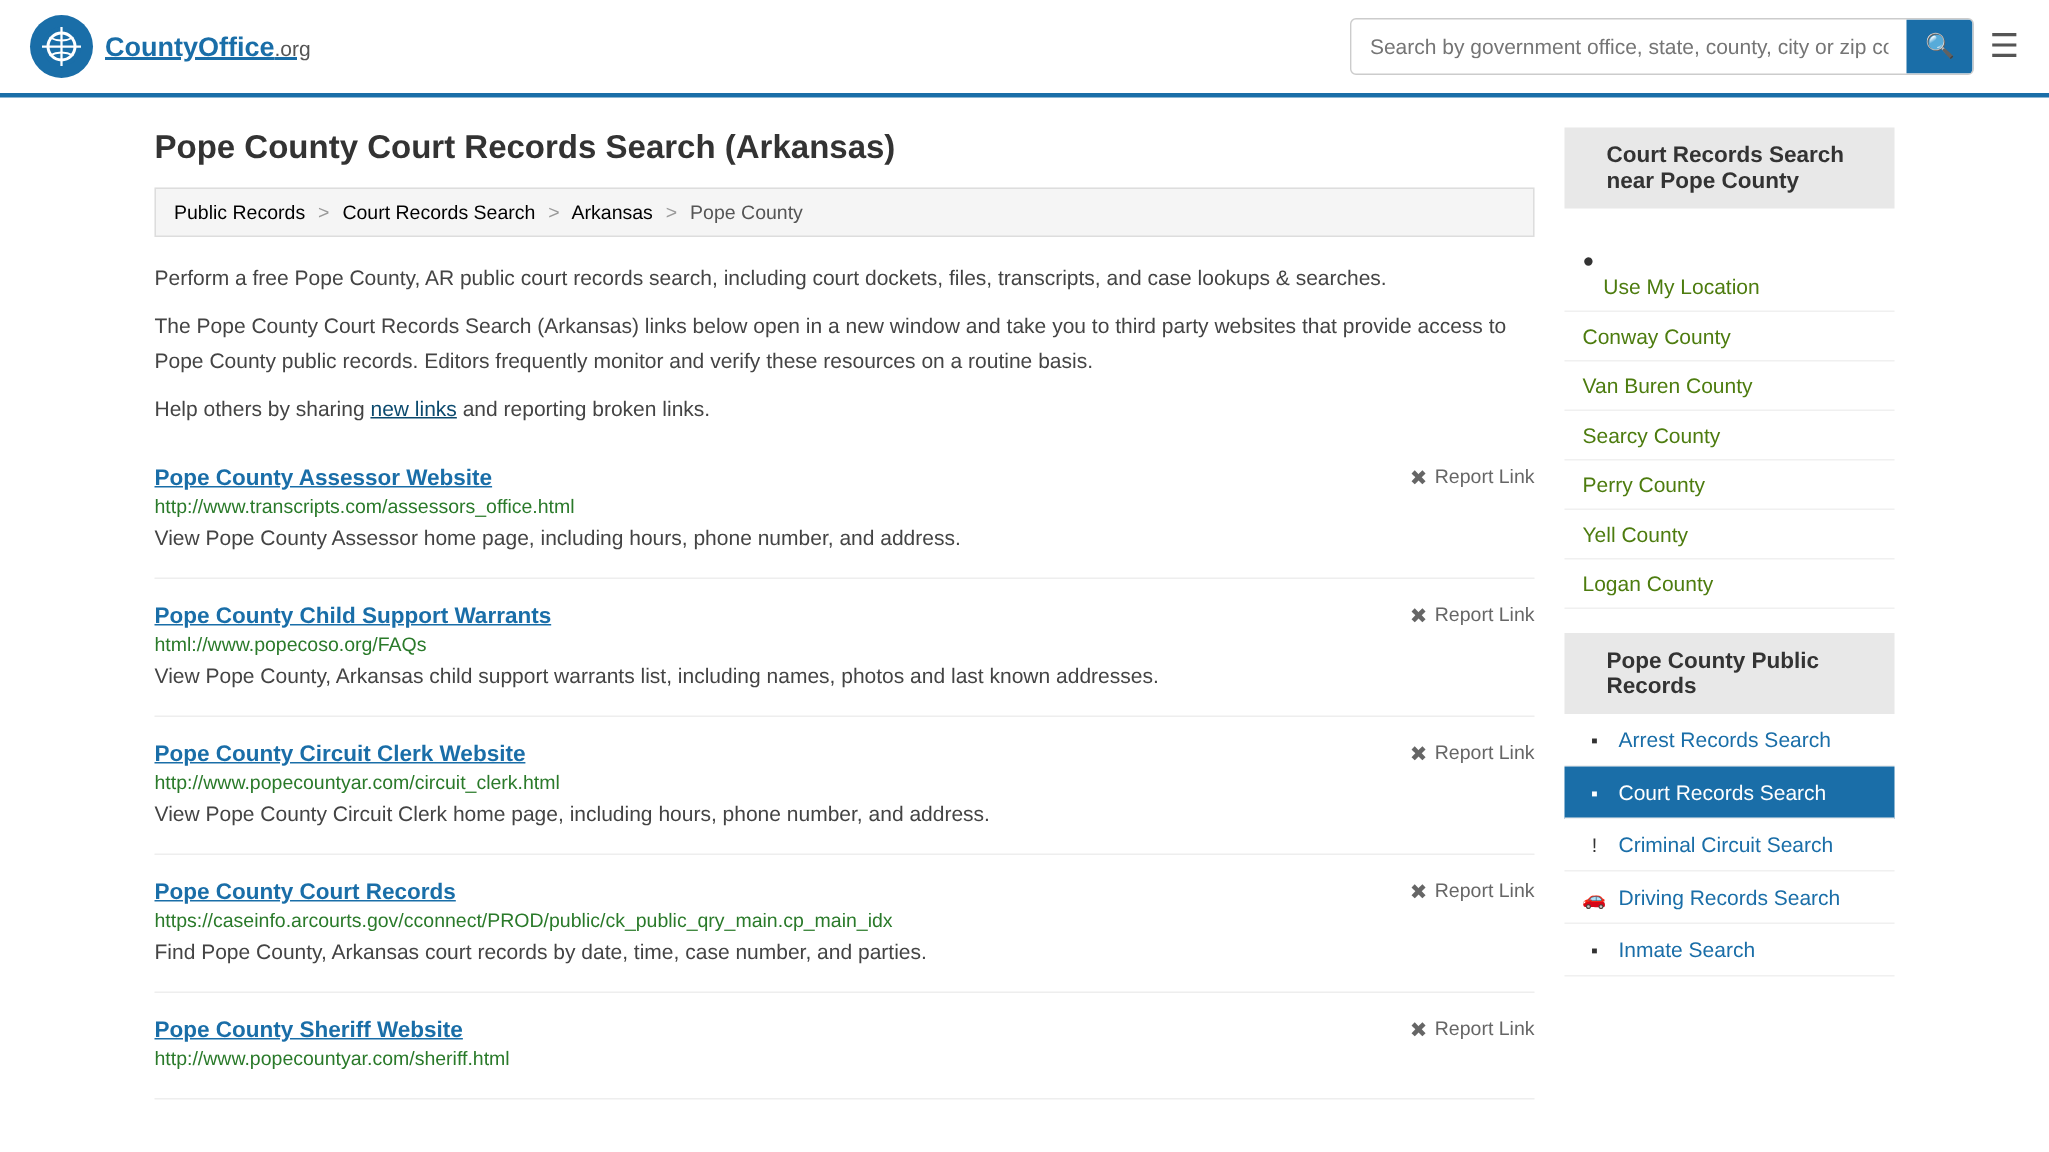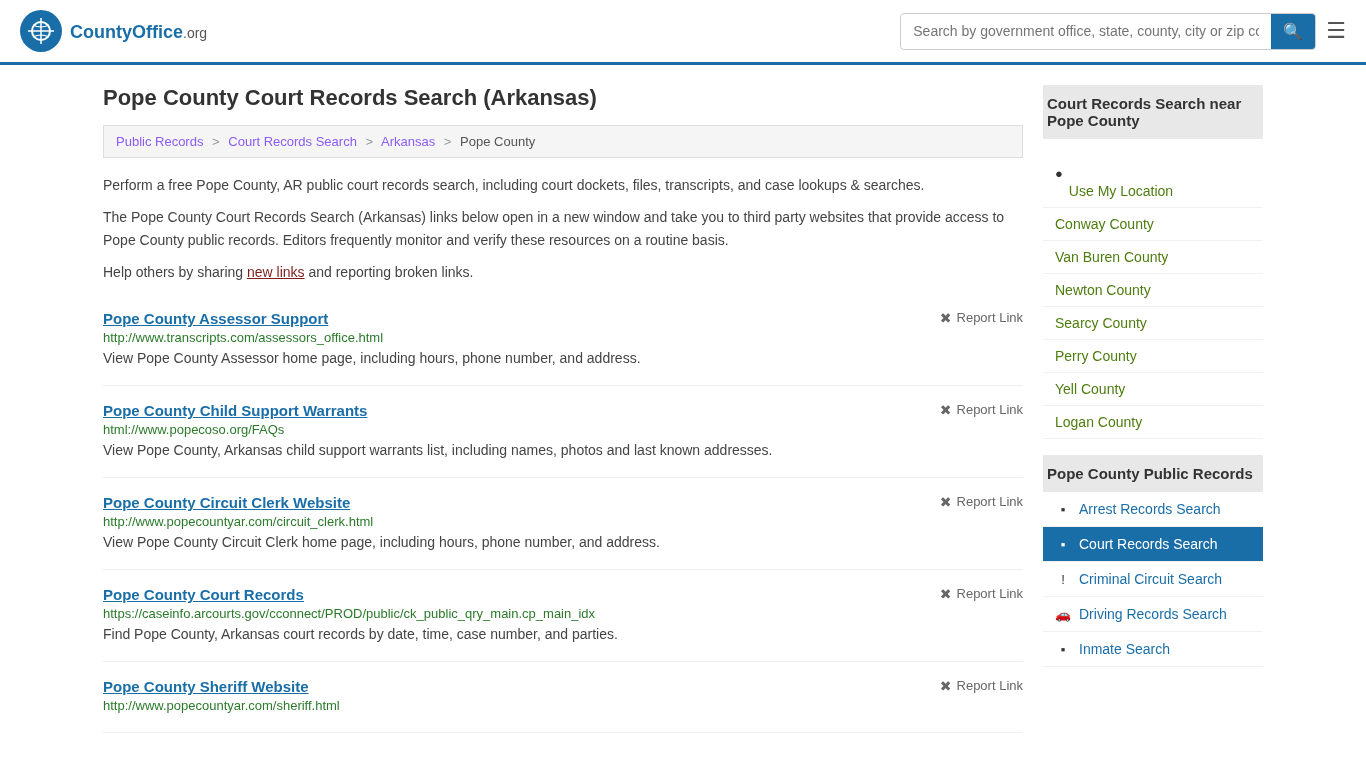--- a/index.html
+++ b/index.html
@@ -27,20 +27,21 @@
       display: flex;
       align-items: center;
       justify-content: center;
       color: #fff;
       font-size: 18px;
     }
     .logo-text {
       font-size: 20px;
       font-weight: bold;
       color: #1a6ea8;
+      text-decoration: underline;
     }
     .logo-text span {
       color: #555;
       font-weight: normal;
       font-size: 14px;
     }
     .header-right {
       display: flex;
       align-items: center;
       gap: 10px;
@@ -102,34 +103,34 @@
     
     .breadcrumb {
       background: #f5f5f5;
       border: 1px solid #ddd;
       padding: 8px 12px;
       font-size: 13px;
       margin-bottom: 16px;
       color: #555;
     }
     .breadcrumb a {
-      color: #8b5cf6;
+      color: #000000;
       text-decoration: none;
     }
     .breadcrumb .sep { margin: 0 5px; color: #999; }
 
     
     .description {
       font-size: 14px;
       line-height: 1.6;
       margin-bottom: 10px;
       color: #444;
     }
     .description a {
-      color: #7f1d1d;
+      color: #0c4a6e;
       text-decoration: underline;
     }
 
     
     .result-item {
       border-bottom: 1px solid #eee;
       padding: 16px 0;
     }
     .result-header {
       display: flex;
@@ -165,21 +166,21 @@
       color: #444;
       line-height: 1.5;
     }
 
     
     .sidebar-section {
       margin-bottom: 16px;
     }
     .sidebar-section-title {
       background: #e8e8e8;
-      padding: 10px 4px;
+      padding: 10px 28px;
       font-size: 15px;
       font-weight: bold;
       color: #333;
       margin-bottom: 0;
     }
     .sidebar-item {
       padding: 8px 12px;
       font-size: 14px;
       border-bottom: 1px solid #f0f0f0;
     }
@@ -267,21 +268,21 @@
     <p class="description">The Pope County Court Records Search (Arkansas) links below open in a new window and take you to third party websites that provide access to Pope County public records. Editors frequently monitor and verify these resources on a routine basis.</p>
     <p class="description">
       <span>Help others by sharing</span>
       <a href="#">new links</a>
       <span>and reporting broken links.</span>
     </p>
 
     <div id="results-container">
         <div class="result-item">
     <div class="result-header">
-      <a class="result-title" href="#">Pope County Assessor Support</a>
+      <a class="result-title" href="#">Pope County Assessor Website</a>
       <div class="report-link">
         <span class="report-link-icon">✖</span>
         <span>Report Link</span>
       </div>
     </div>
     <div class="result-url">http://www.transcripts.com/assessors_office.html</div>
     <div class="result-desc">View Pope County Assessor home page, including hours, phone number, and address.</div>
   </div>
         <div class="result-item">
     <div class="result-header">
@@ -334,21 +335,20 @@
 
     <div class="sidebar-section">
       <div class="sidebar-section-title">Court Records Search near Pope County</div>
       <div class="sidebar-item location">
         <span class="location-icon">●</span>
         <a href="#">Use My Location</a>
       </div>
       <div id="nearby-counties-container">
           <div class="sidebar-item"><a href="#">Conway County</a></div>
           <div class="sidebar-item"><a href="#">Van Buren County</a></div>
-          <div class="sidebar-item"><a href="#">Newton County</a></div>
           <div class="sidebar-item"><a href="#">Searcy County</a></div>
           <div class="sidebar-item"><a href="#">Perry County</a></div>
           <div class="sidebar-item"><a href="#">Yell County</a></div>
           <div class="sidebar-item"><a href="#">Logan County</a></div>
         </div>
     </div>
 
     <div class="sidebar-section">
       <div class="sidebar-section-title">Pope County Public Records</div>
       <div id="pub-records-container">

